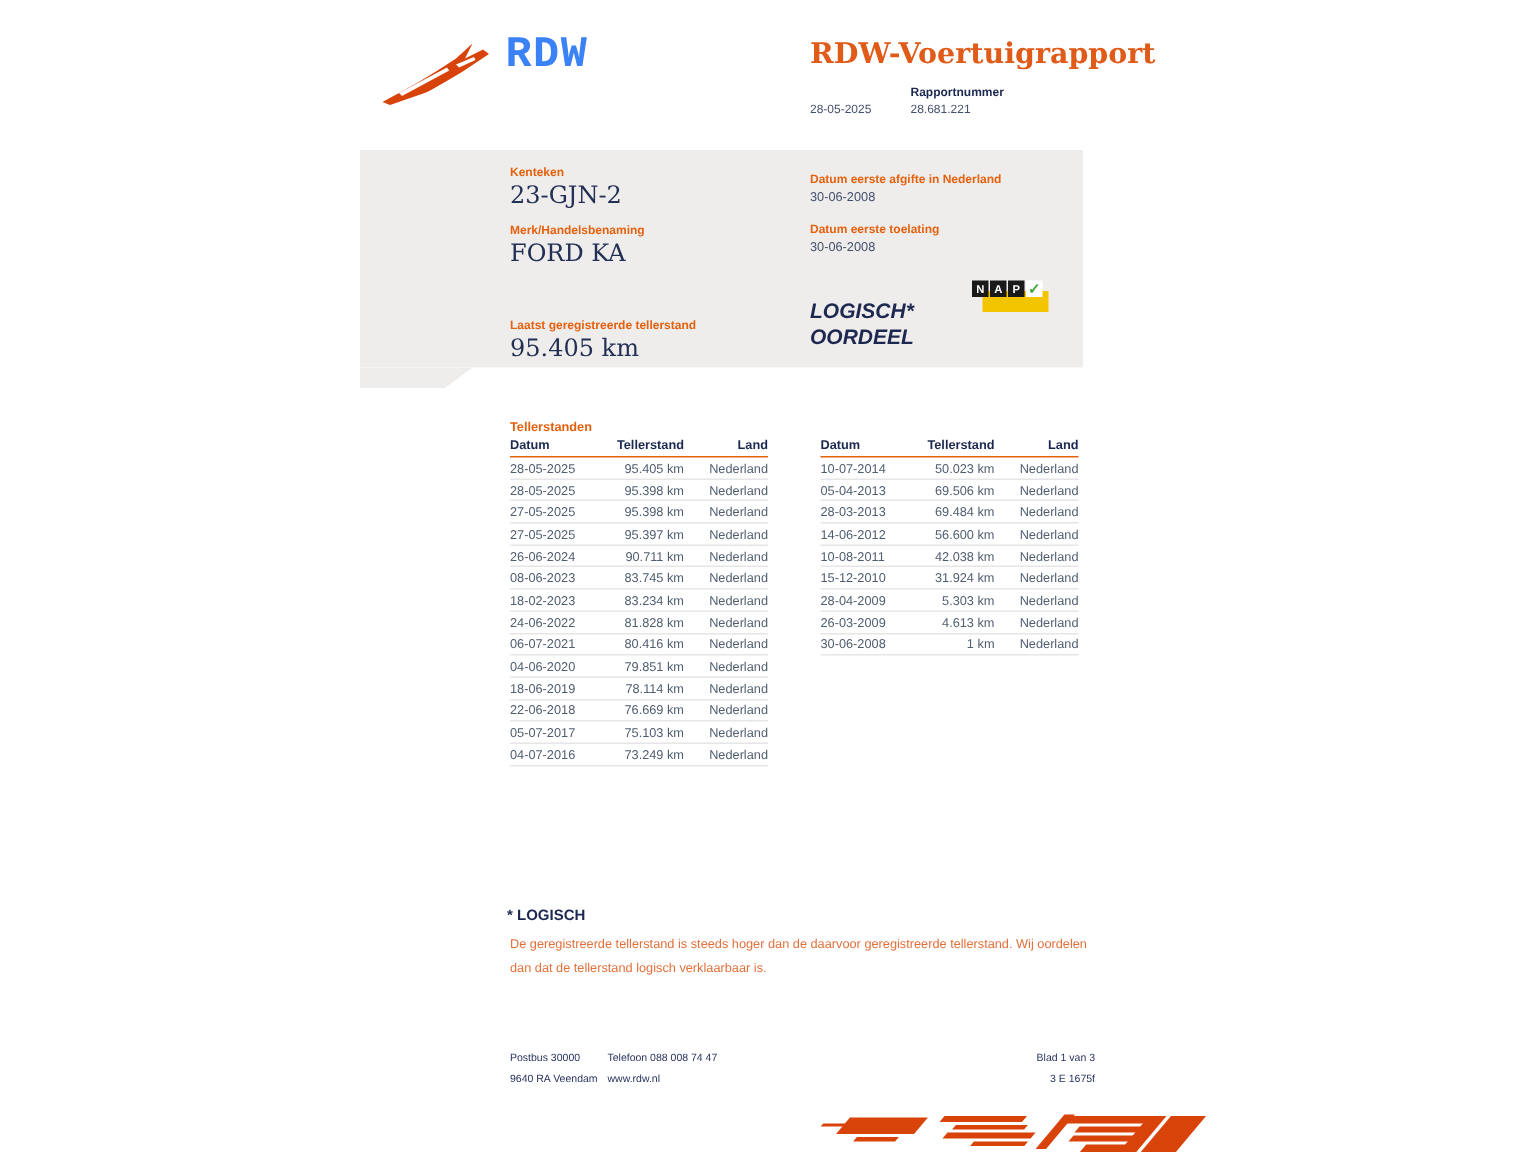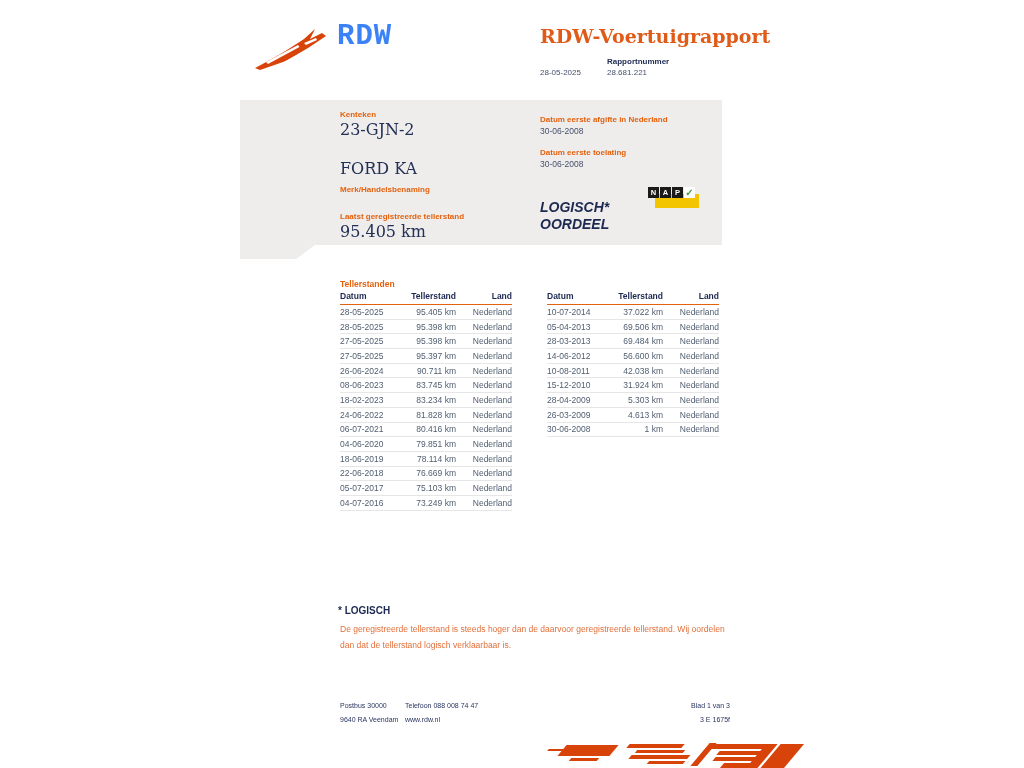--- a/index.html
+++ b/index.html
@@ -73,21 +73,21 @@
 <div class="abs meta-label" style="left:540px; top:68px;margin-top:48px;">Rapportdatum</div>
 <div class="abs meta-value" style="left:540px; top:68px;">28-05-2025</div>
 <div class="abs meta-label" style="left:607px; top:57px;">Rapportnummer</div>
 <div class="abs meta-value" style="left:607px; top:68px;">28.681.221</div>
 
 <div class="abs graybox"></div>
 <div class="abs graybox-tab"></div>
 
 <div class="abs field-label" style="left:340px; top:110px;">Kenteken</div>
 <div class="abs field-value-big" style="left:340px; top:120px;">23-GJN-2</div>
-<div class="abs field-label" style="left:340px; top:149px;margin-top:36px;">Merk/Handelsbenaming</div>
+<div class="abs field-label" style="left:340px; top:149px;">Merk/Handelsbenaming</div>
 <div class="abs field-value-big" style="left:340px; top:159px;">FORD KA</div>
 <div class="abs field-label" style="left:340px; top:212px;">Laatst geregistreerde tellerstand</div>
 <div class="abs field-value-big" style="left:340px; top:222px;">95.405 km</div>
 
 <div class="abs field-label" style="left:540px; top:115px;">Datum eerste afgifte in Nederland</div>
 <div class="abs field-value-sm" style="left:540px; top:126px;">30-06-2008</div>
 <div class="abs field-label" style="left:540px; top:148px;">Datum eerste toelating</div>
 <div class="abs field-value-sm" style="left:540px; top:159px;">30-06-2008</div>
 
 <div class="abs oordeel" style="left:540px; top:199px;font-style:italic;">
@@ -189,21 +189,21 @@
 
 <div class="abs tbl tbl-right">
   <div class="thead">
     <span class="c0">Datum</span>
     <span class="c1">Tellerstand</span>
     <span class="c2">Land</span>
   </div>
   <div>
       <div class="trow">
         <span class="c0">10-07-2014</span>
-        <span class="c1">37.022 km</span>
+        <span class="c1">50.023 km</span>
         <span class="c2">Nederland</span>
       </div>
       <div class="trow">
         <span class="c0">05-04-2013</span>
         <span class="c1">69.506 km</span>
         <span class="c2">Nederland</span>
       </div>
       <div class="trow">
         <span class="c0">28-03-2013</span>
         <span class="c1">69.484 km</span>

